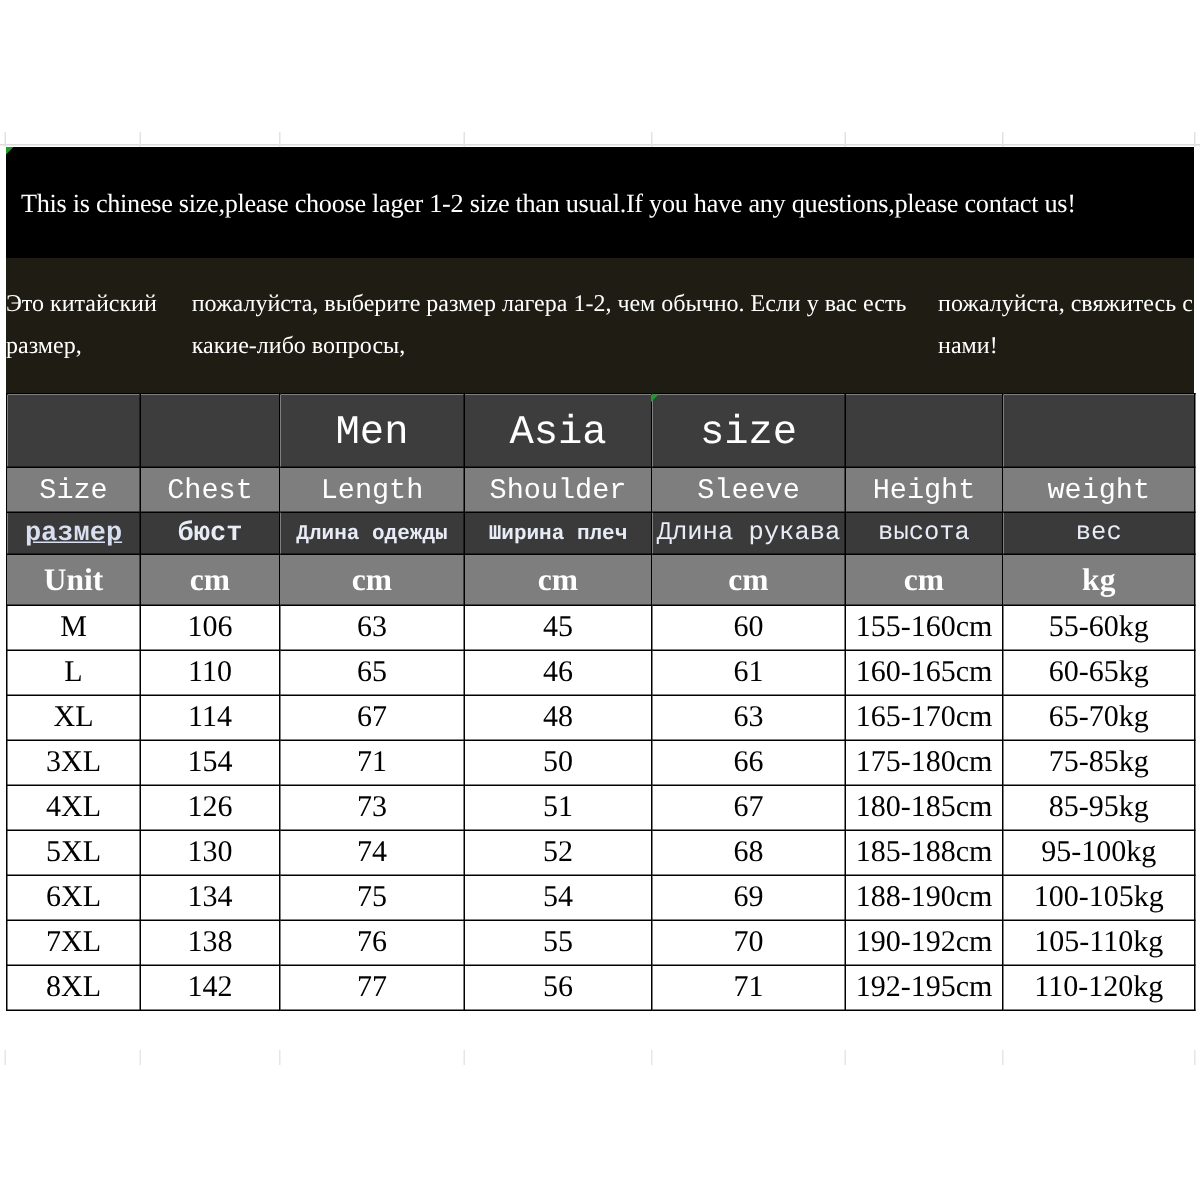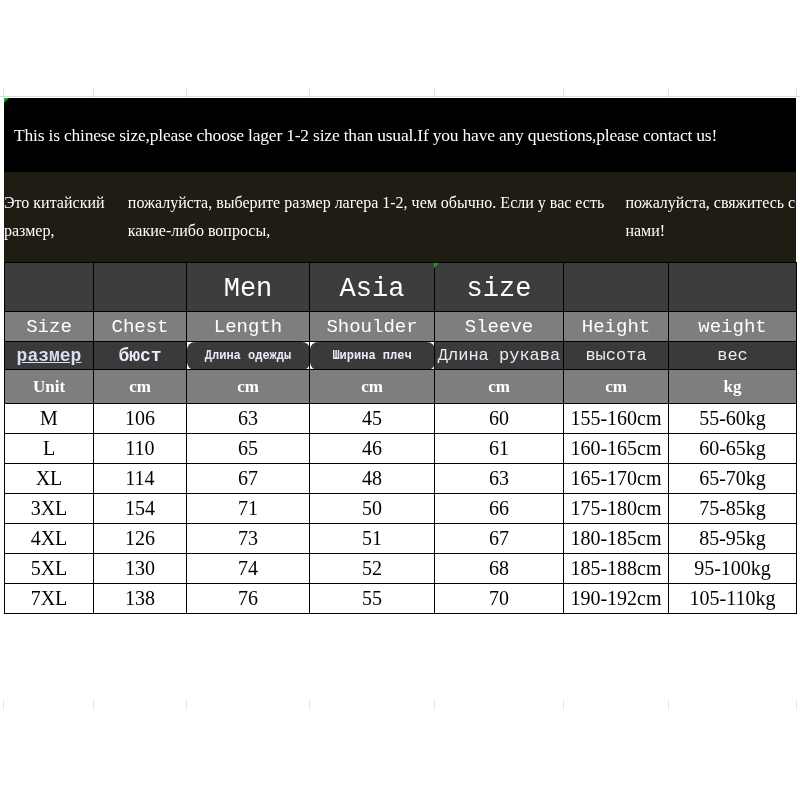--- a/index.html
+++ b/index.html
@@ -10,23 +10,23 @@
   .gh { position:absolute; left:0; top:96px; width:800px; height:1px; background:#dcdcdc; }
   .wrap { position:absolute; left:4px; top:98px; width:792px; }
   .banner-en { height:74px; background:#000000; color:#ffffff; display:flex; align-items:center; padding-left:10px; font-size:17.5px; letter-spacing:-0.2px; }
   .banner-ru { height:90px; background:#1f1c14; color:#ffffff; display:flex; justify-content:center; align-items:center; font-size:16px; line-height:28px; }
   table { border-collapse:collapse; width:792px; table-layout:fixed; }
   td { border:1px solid #000; text-align:center; padding:0; overflow:hidden; white-space:nowrap; }
   .r-title td { background:#3d3d3d; color:#ffffff; height:45px; font-family:"Liberation Mono", monospace; font-size:27px; padding-top:3px; }
   .r-label td { background:#7e7e7e; color:#ffffff; height:29px; font-family:"Liberation Mono", monospace; font-size:19px; }
   .r-ru td { background:#3a3a3a; color:#e8ecf6; height:27px; font-family:"Liberation Mono", monospace; font-size:18px; font-weight:bold; }
   .r-ru td.wide { font-weight:normal; font-size:17px;margin-left:28px; }
-  .r-ru td.small { font-size:12px;border-radius:8px; }
+  .r-ru td.small { font-size:14px; }
   .r-ru .link { color:#d8dff0; text-decoration:underline; }
-  .r-unit td { background:#7e7e7e; color:#ffffff; height:33px; font-size:17px; font-weight:bold; }
+  .r-unit td { background:#7e7e7e; color:#ffffff; height:33px; font-size:21px; font-weight:bold; }
   .r-data td { background:#ffffff; color:#000000; height:29px; font-family:"Liberation Sans Narrow", "Liberation Serif", serif; font-size:20px; }
   .green-mark { position:absolute; width:0; height:0; border-left:5px solid #1a9b2a; border-bottom:5px solid transparent; }
 </style>
 </head>
 <body>
 
 <div class="sheet-grid">
   <div class="gh"></div>
   <div class="gl" style="left:3px"></div>
   <div class="gl" style="left:93px"></div>
@@ -153,26 +153,44 @@
         <tr class="r-data">
           <td>5XL</td>
           <td>130</td>
           <td>74</td>
           <td>52</td>
           <td>68</td>
           <td>185-188cm</td>
           <td>95-100kg</td>
         </tr>
         <tr class="r-data">
+          <td>6XL</td>
+          <td>134</td>
+          <td>75</td>
+          <td>54</td>
+          <td>69</td>
+          <td>188-190cm</td>
+          <td>100-105kg</td>
+        </tr>
+        <tr class="r-data">
           <td>7XL</td>
           <td>138</td>
           <td>76</td>
           <td>55</td>
           <td>70</td>
           <td>190-192cm</td>
           <td>105-110kg</td>
+        </tr>
+        <tr class="r-data">
+          <td>8XL</td>
+          <td>142</td>
+          <td>77</td>
+          <td>56</td>
+          <td>71</td>
+          <td>192-195cm</td>
+          <td>110-120kg</td>
         </tr>
       </tbody>
   </table>
 </div>
 
 <div class="green-mark" style="left:4px; top:98px;"></div>
 <div class="green-mark" style="left:434px; top:263px;"></div>
 
 </body></html>

